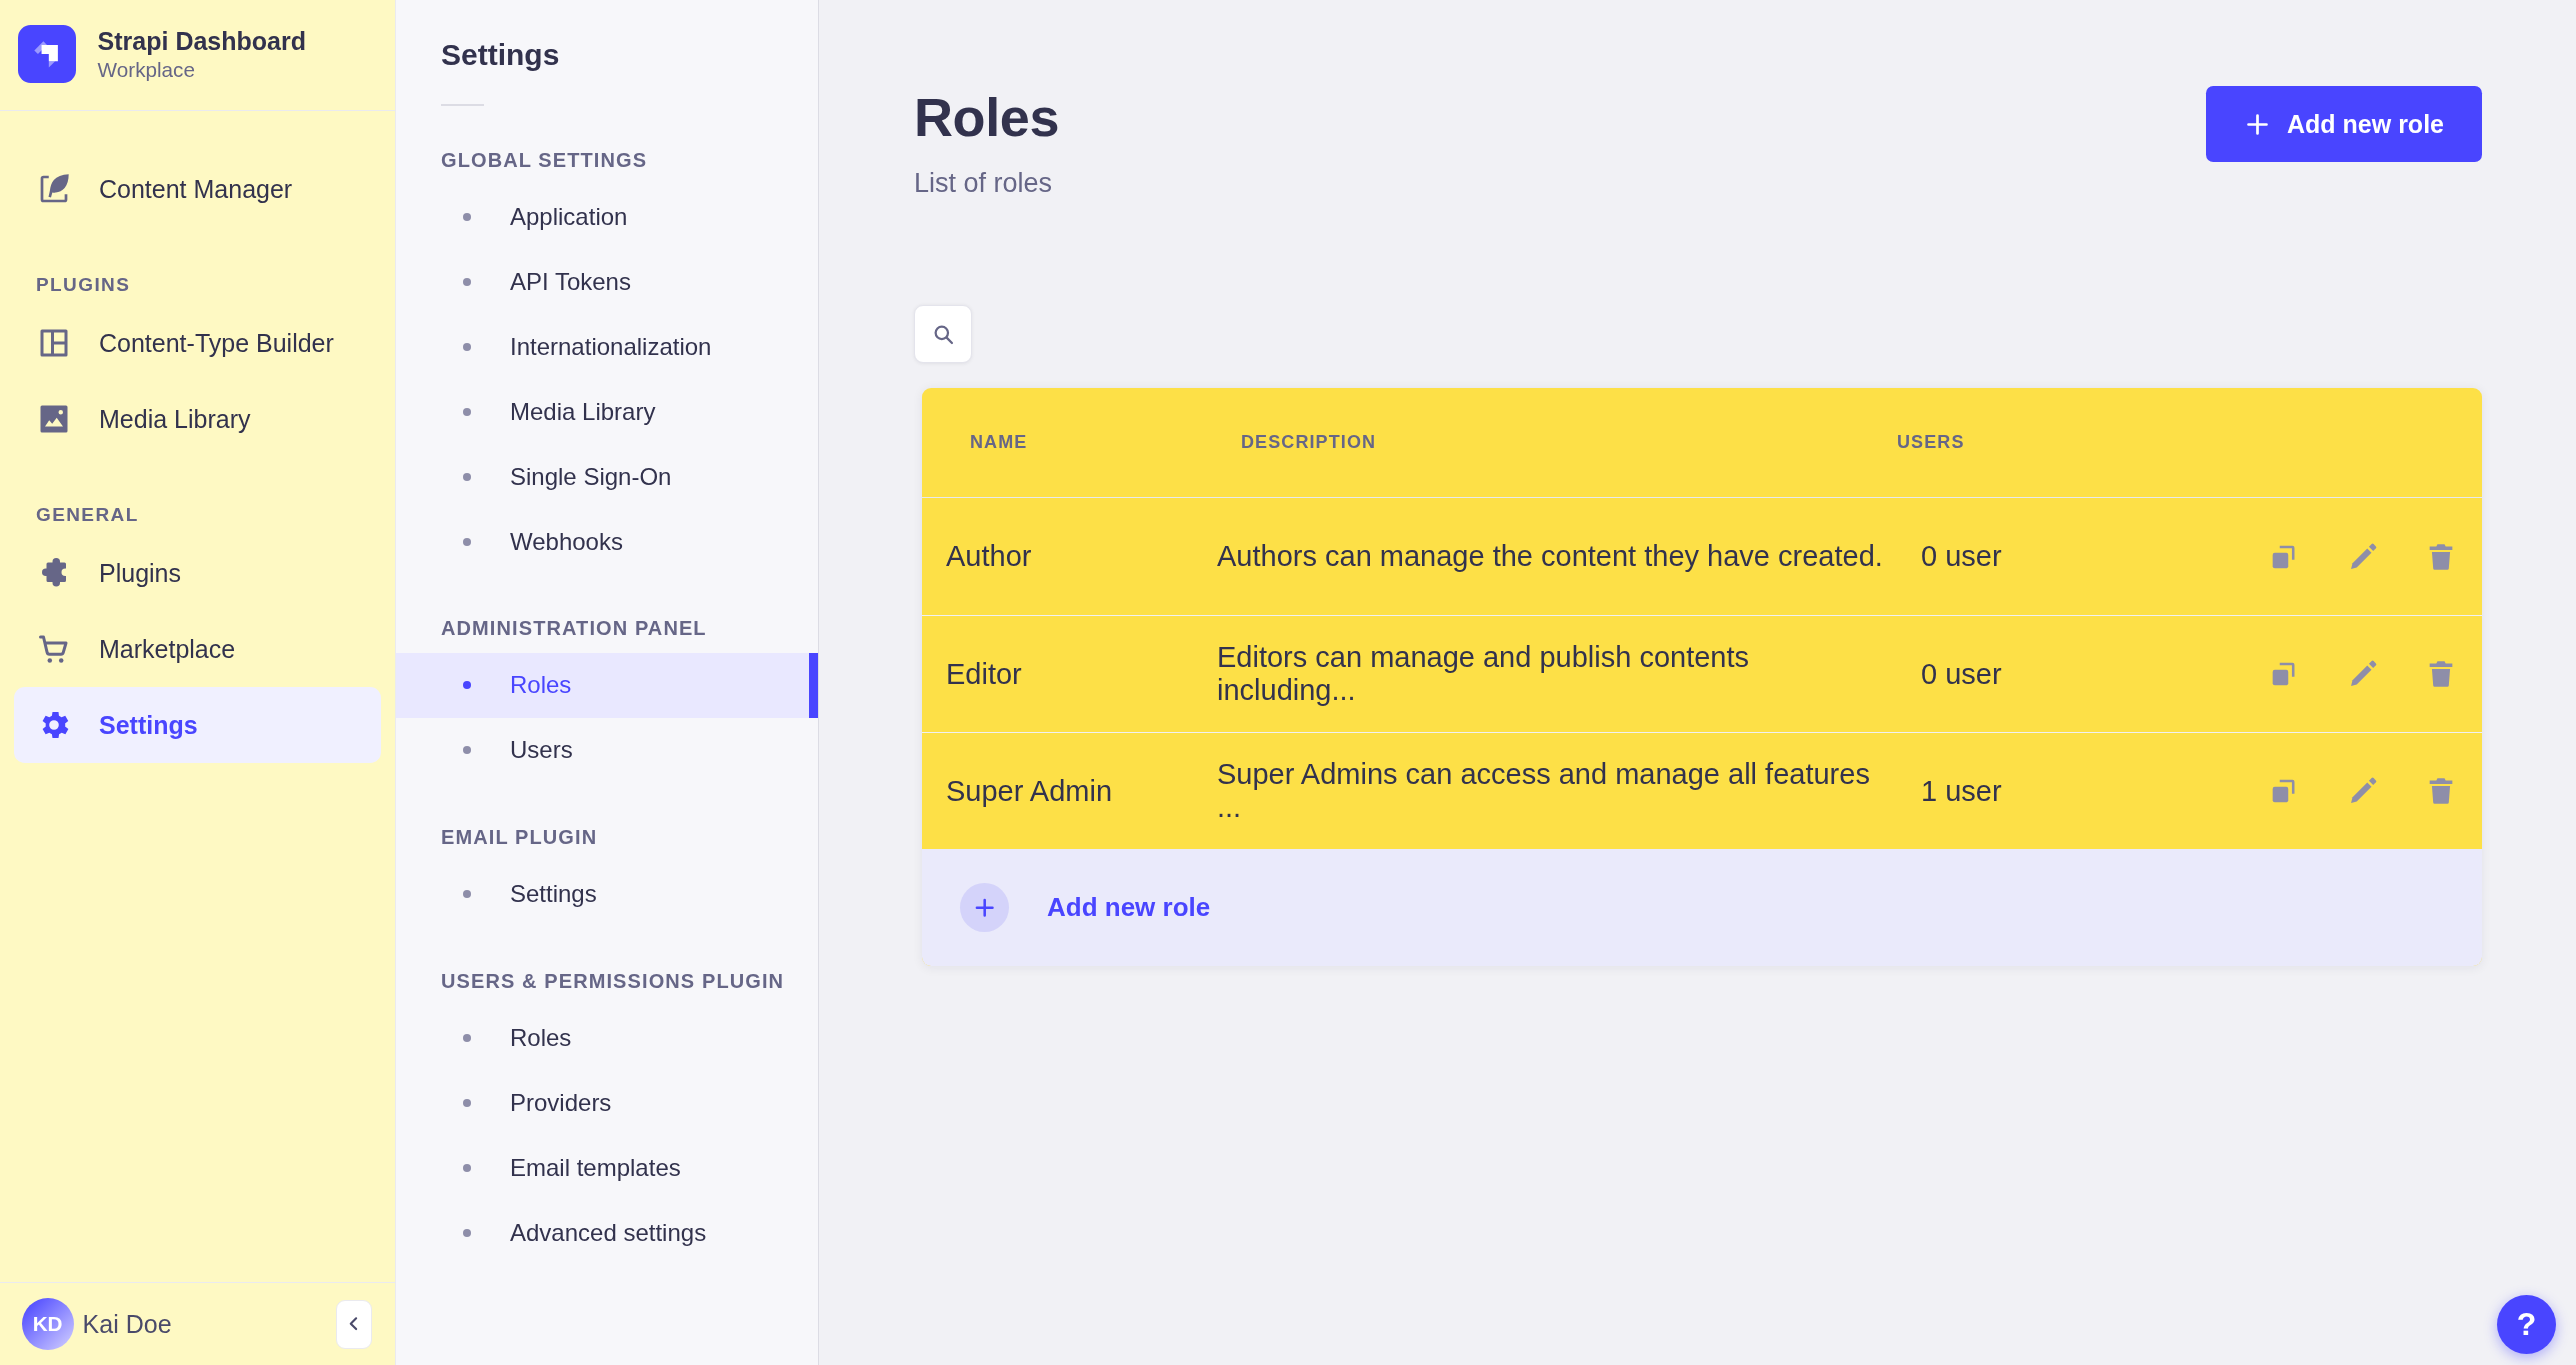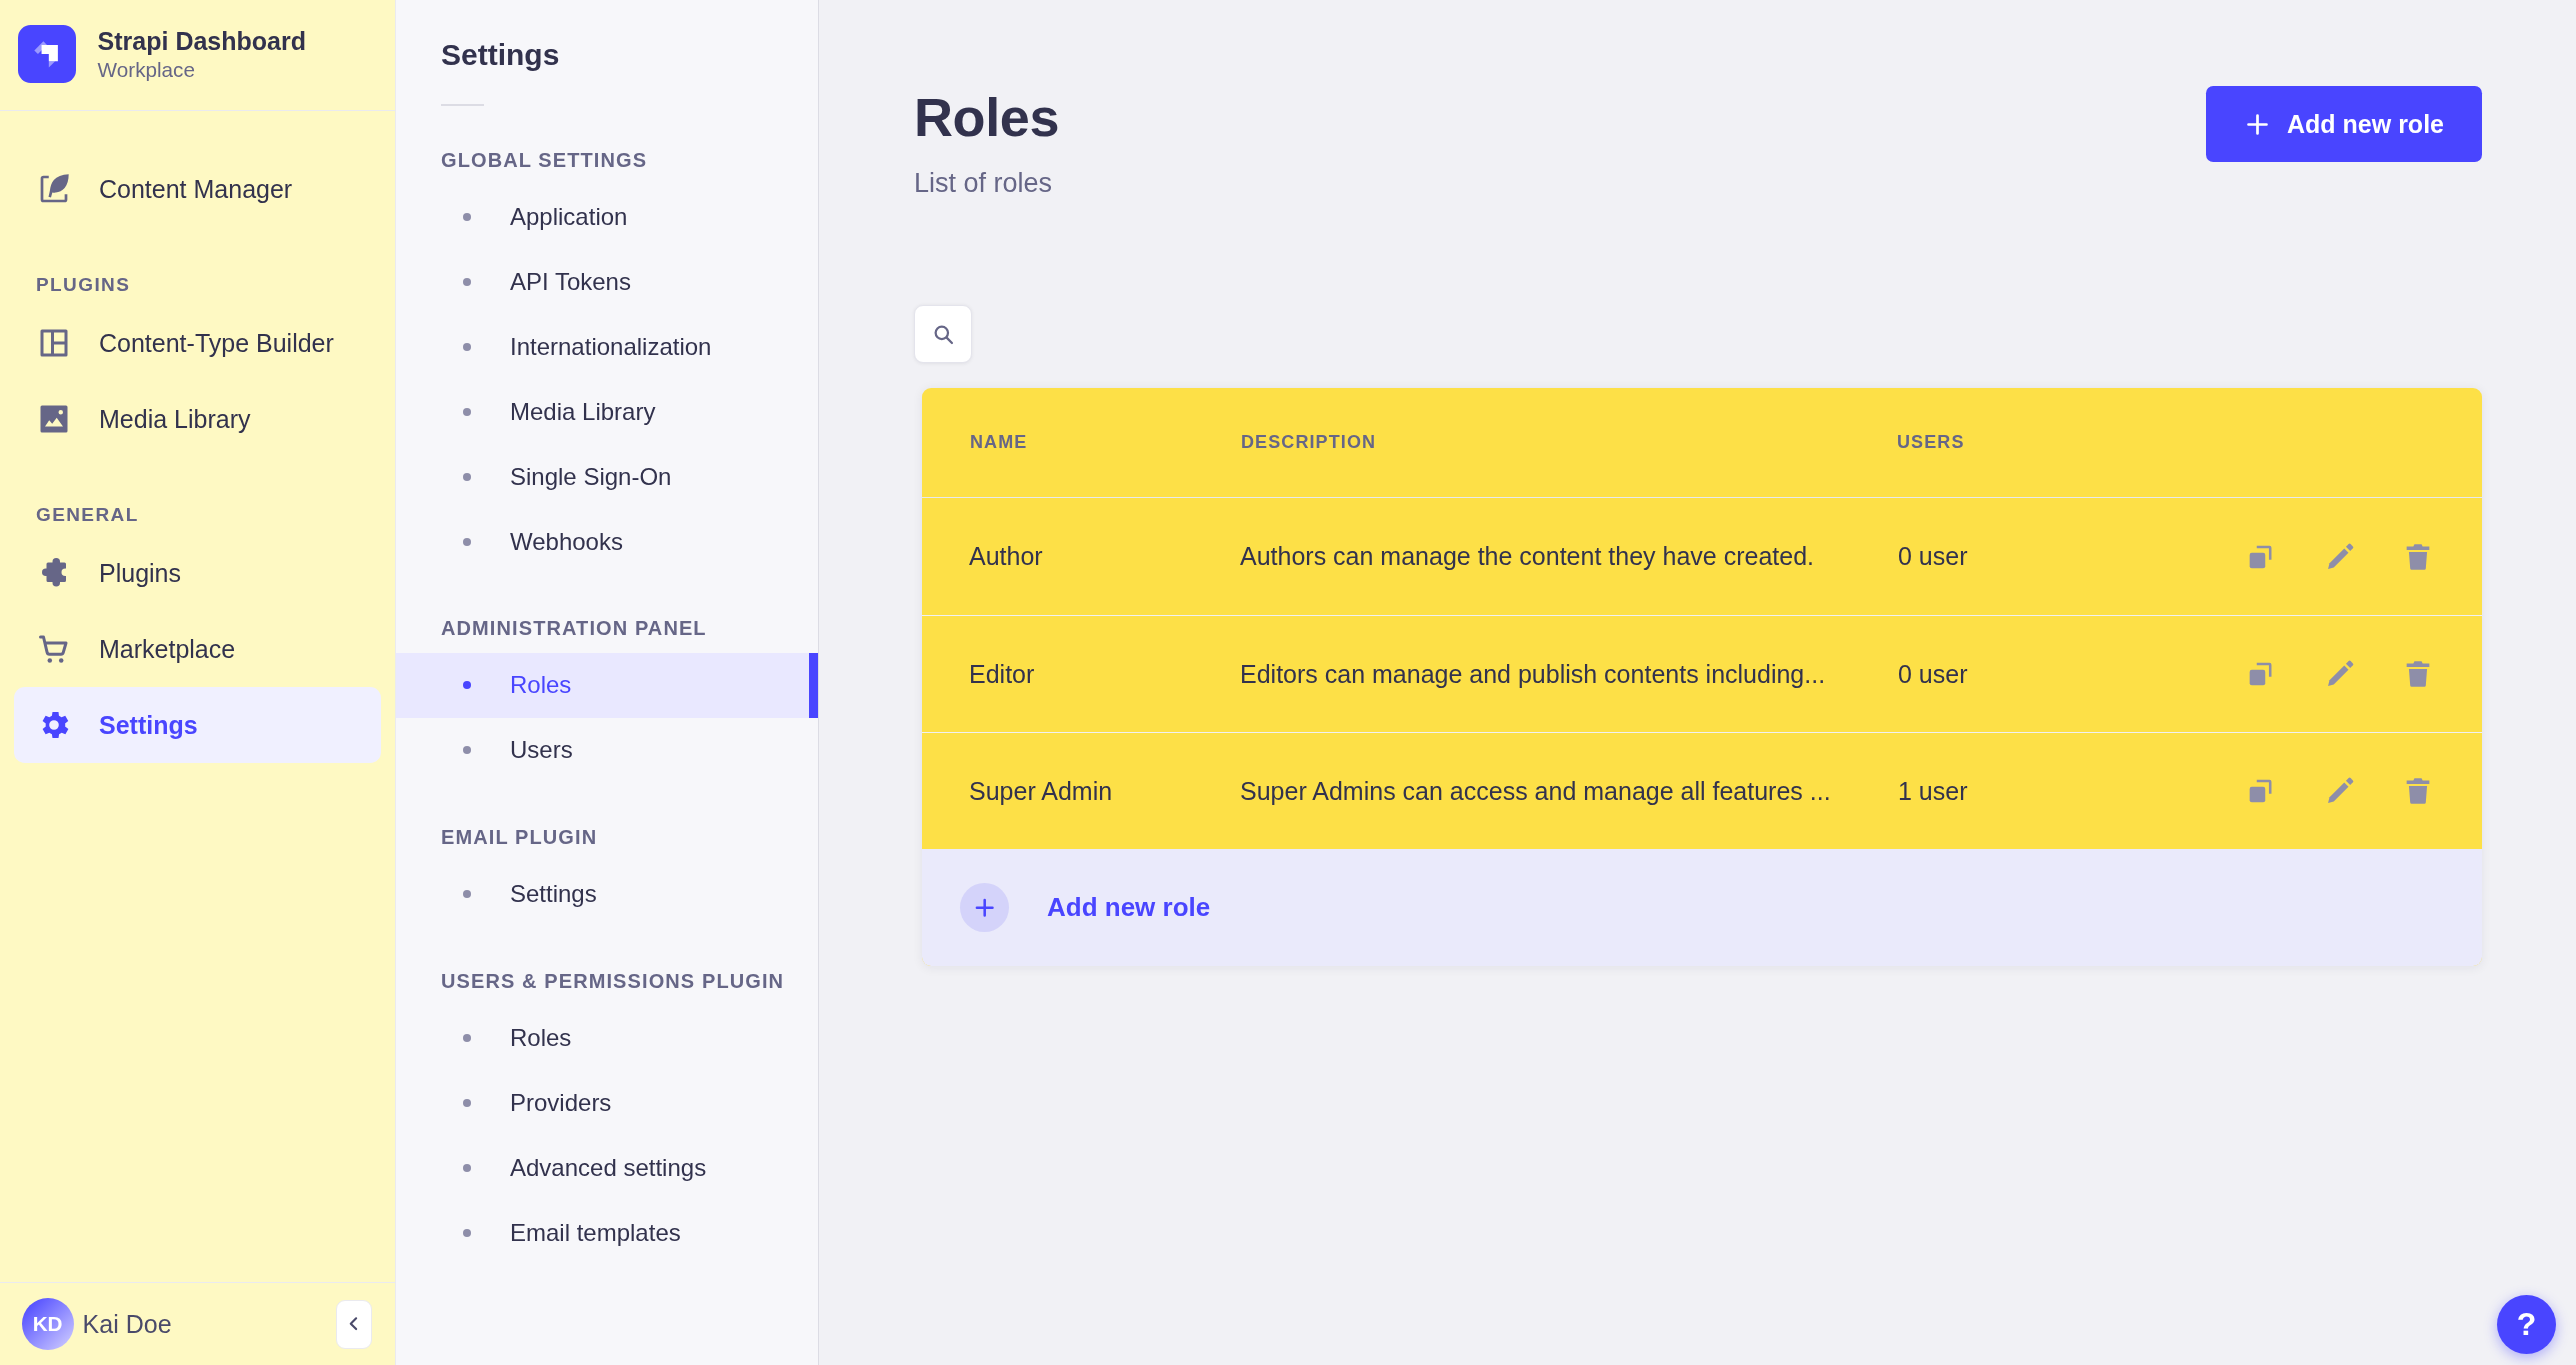--- a/index.html
+++ b/index.html
@@ -134,22 +134,22 @@
     display:flex; align-items:center;
     height:110px; padding:0 48px;
     border-bottom:0.9px solid #e7e9ee;
   }
   .t-head .th {
     font-size:18px; font-weight:bold; letter-spacing:1.1px;
     color:#666687;
   }
   .t-row {
     display:flex; align-items:center;
-    height:117px; padding:0 47px;
-    font-size:25px; color:#32324d;
+    height:117px; padding:0 24px;
+    font-size:29px; color:#32324d;
   }
   .t-row + .t-row { border-top:0.9px solid #f0f1f4; }
   .col-name { width:271px; flex:0 0 auto; }
   .col-desc { flex:1 1 auto; padding-right:27px; }
   .col-users { width:346px; flex:0 0 auto; }
   .col-actions { width:191px; flex:0 0 auto; display:flex; align-items:center; justify-content:space-between; }
   .action-icon { width:34px; height:34px; color:#8e8ea9; background:none; border:none; cursor:pointer; padding:0; }
   .action-icon svg { width:34px; height:34px; }
 
   .t-footer {
@@ -325,25 +325,25 @@
     <div class="sn-item">
         <span class="dot"></span>
         <span>Roles</span>
       </div>
     <div class="sn-item">
         <span class="dot"></span>
         <span>Providers</span>
       </div>
     <div class="sn-item">
         <span class="dot"></span>
+        <span>Email templates</span>
+      </div>
+    <div class="sn-item">
+        <span class="dot"></span>
         <span>Advanced settings</span>
-      </div>
-    <div class="sn-item">
-        <span class="dot"></span>
-        <span>Email templates</span>
       </div>
   </div>
 </nav>
 
 <main class="main">
   <div class="page-header">
     <div>
       <h1 class="page-title">Roles</h1>
       <div class="page-subtitle">List of roles</div>
     </div>

